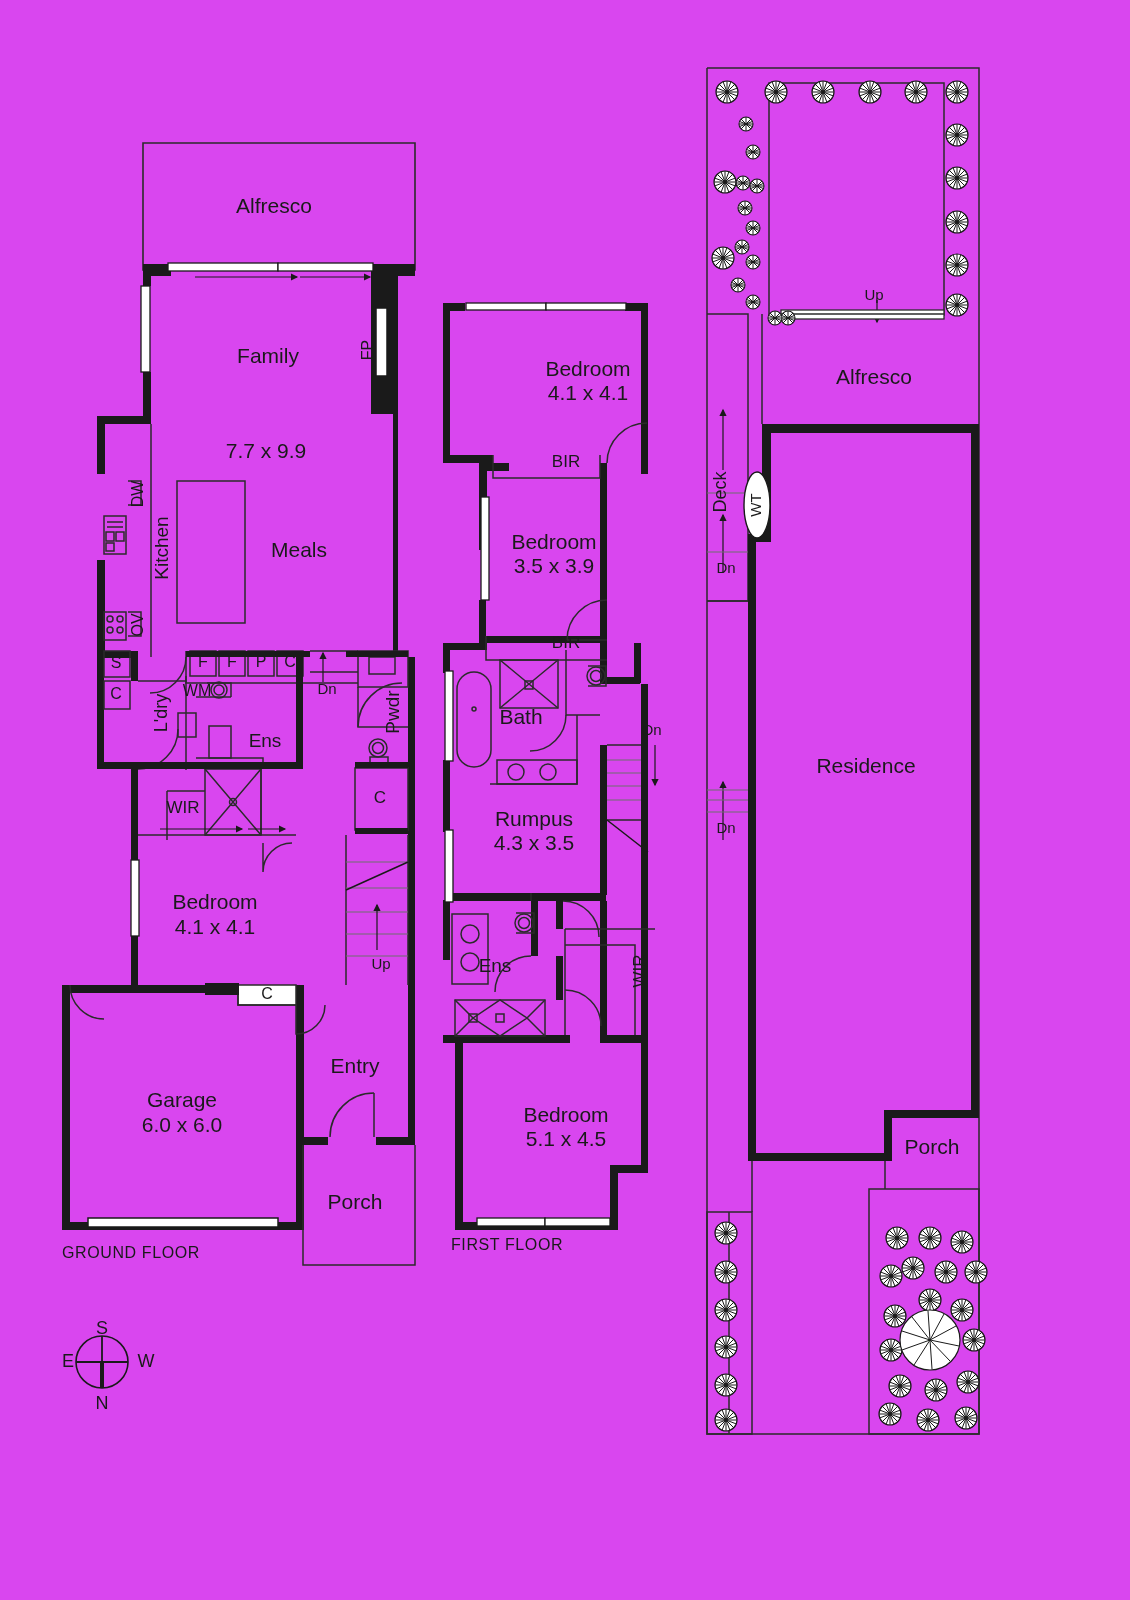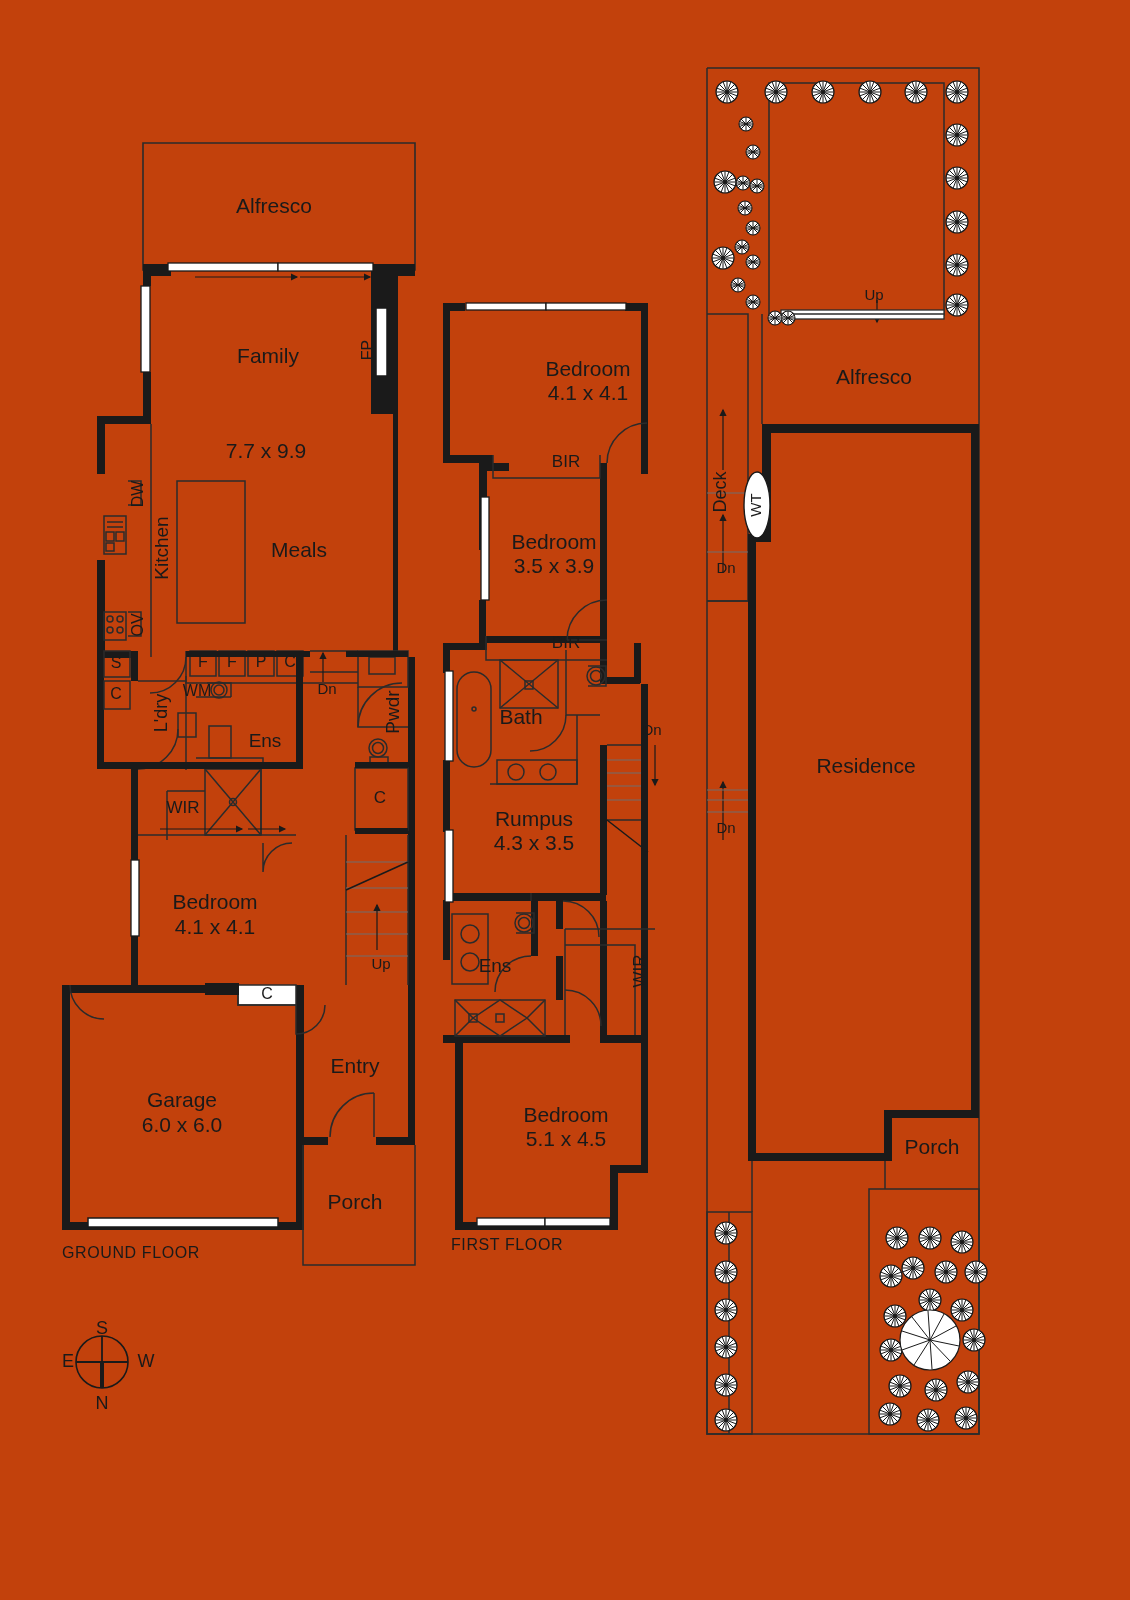--- a/index.html
+++ b/index.html
@@ -1,18 +1,18 @@
 <!DOCTYPE html>
 <html><head>
 <meta charset="utf-8">
 <style>
   html,body{margin:0;padding:0;background:#ffffff;}
   body{width:1130px;height:1600px;position:relative;
        font-family:"Liberation Sans",sans-serif;color:#1a1a1a;}
-  #stage{position:relative;width:1130px;height:1600px;overflow:hidden;background:#c2410c;}
+  #stage{position:relative;width:1130px;height:1600px;overflow:hidden;background:#d946ef;}
   svg#plan{position:absolute;left:0;top:0;width:1130px;height:1600px;}
   .lbl{font-family:"Liberation Sans",sans-serif;fill:#1a1a1a;}
   text{dominant-baseline:middle;}
 </style>
 </head>
 <body>
 
 <div id="stage">
 
 <svg id="plan" viewBox="0 0 1130 1600" xmlns="http://www.w3.org/2000/svg">

